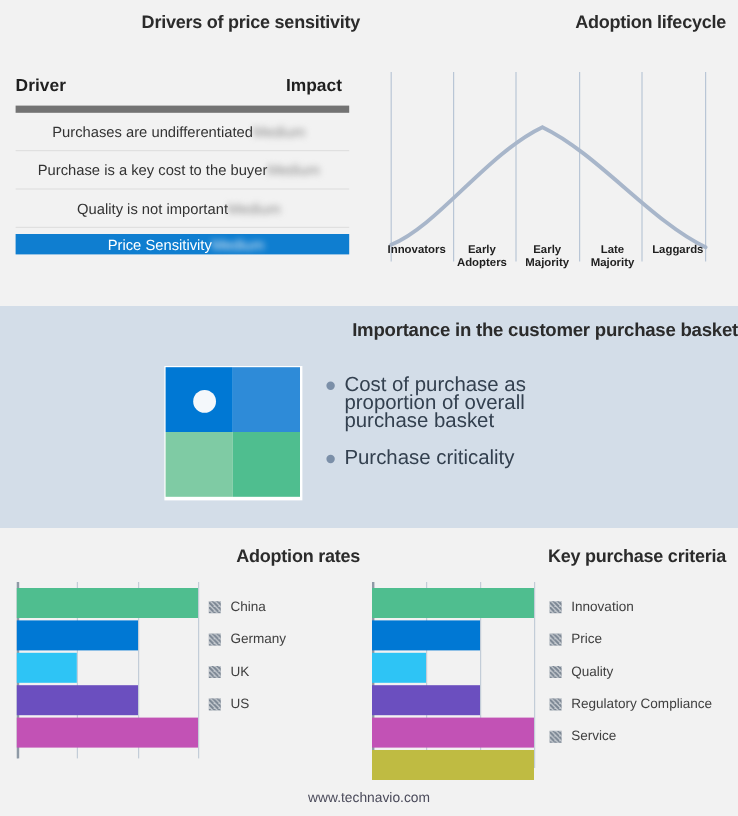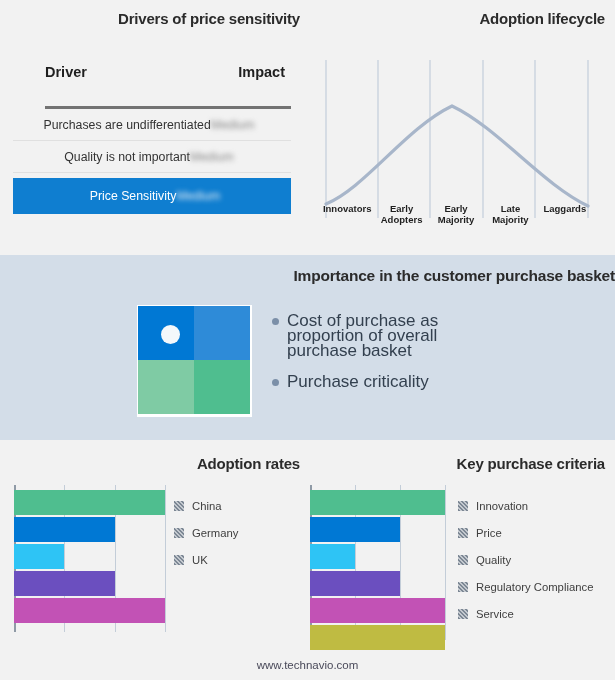--- a/index.html
+++ b/index.html
@@ -19,34 +19,33 @@
   .panel-title {
     position: absolute;
     font-size: 15px; font-weight: bold; color: #2b2b2b;
     text-align: right; letter-spacing: -0.2px;
   }
 
   
   #drivers-table { position: absolute; left: 13px; top: 64px; width: 278px; }
   .tbl-head {
     display: flex; justify-content: space-between;
-    padding: 0 6px 26px 0;
-    border-bottom: 3px solid #737373;
-    margin-left: 32px;
+    padding: 0 6px 8px 0;
+    border-bottom: 6px solid #737373;
   }
   .tbl-head span { font-size: 14.5px; font-weight: bold; color: #1f1f1f; }
   .tbl-row {
     display: flex; justify-content: center; align-items: center;
     height: 32px; padding: 0 6px 0 0;
     border-bottom: 1px solid #e0e0e0;
   }
   .tbl-row .drv { font-size: 12.3px; color: #333; }
   .tbl-row.highlight {
     background: #0f7ed0; border-bottom: none;
-    height: 36px; margin-top: 5px; padding-left: 12px;
+    height: 17px; margin-top: 5px; padding-left: 12px;
   }
   .tbl-row.highlight .drv { color: #ffffff; font-size: 12.3px; }
   .impact-blur {
     font-size: 12.3px; color: #8a8a8a;
     filter: blur(2.6px);
     -webkit-filter: blur(2.6px);
     user-select: none;
   }
   .tbl-row.highlight .impact-blur { color: #e8eef5; }
 
@@ -122,20 +121,24 @@
     <div class="tbl-head">
       <span>Driver</span>
       <span>Impact</span>
     </div>
 
     <div class="tbl-row">
       <span class="drv">Purchases are undifferentiated</span>
       <span class="impact-blur">Medium</span>
     </div>
     <div class="tbl-row">
+      <span class="drv">Purchase is a key cost to the buyer</span>
+      <span class="impact-blur">Medium</span>
+    </div>
+    <div class="tbl-row">
       <span class="drv">Quality is not important</span>
       <span class="impact-blur">Medium</span>
     </div>
     <div class="tbl-row highlight">
       <span class="drv">Price Sensitivity</span>
       <span class="impact-blur">Medium</span>
     </div>
   </div>
 
   <div class="panel-title" style="left:315px; top:10px; width:290px;">Adoption lifecycle</div>
@@ -224,20 +227,24 @@
           <span class="lg-txt">China</span>
         </div>
         <div class="lg-item" style="height: 27px;">
           <span class="lg-sw"></span>
           <span class="lg-txt">Germany</span>
         </div>
         <div class="lg-item" style="height: 27px;">
           <span class="lg-sw"></span>
           <span class="lg-txt">UK</span>
         </div>
+        <div class="lg-item" style="height: 27px;">
+          <span class="lg-sw"></span>
+          <span class="lg-txt">US</span>
+        </div>
       </div>
   </div>
 
   <div class="panel-title" style="left:315px; top:455px; width:290px;">Key purchase criteria</div>
 
   <div class="barchart" id="chart1" style="left:310px; top:485px; width:300px; height:155px;">
     <div class="bc-plot" id="plot1" style="width:137px; height:155px;">
       <div class="bc-grid" id="grid1">
           <div class="bc-gline" style="left: 0px;"></div>
           <div class="bc-gline" style="left: 45px;"></div>

